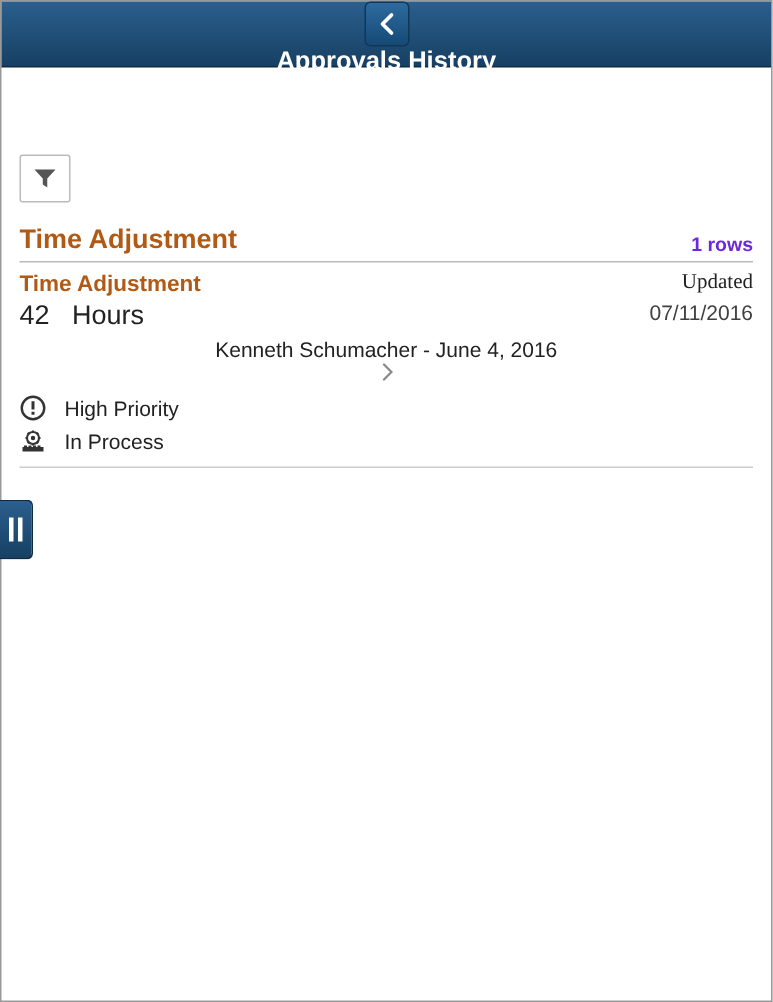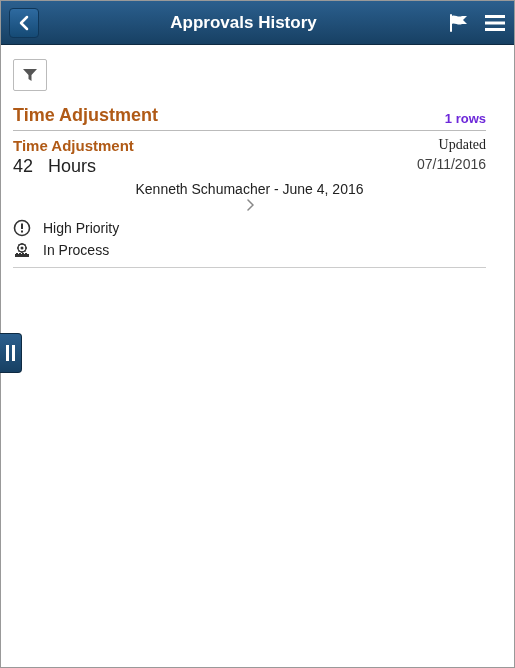--- a/index.html
+++ b/index.html
@@ -7,33 +7,34 @@
   .frame {
     width: 515px; height: 668px; background: #fff; position: relative;
     border: 1px solid #999;
   }
   .header {
     height: 44px;
     background: linear-gradient(#2b5f8e, #174063);
     display: flex; align-items: center; justify-content: space-between;
     padding: 0 8px; color: #fff;
     border-bottom: 1px solid #0e2a42;
+    flex-direction: column;
   }
   .header-left { display:flex; align-items:center; }
   .back-btn {
     width: 30px; height: 30px; border-radius: 4px;
     background: linear-gradient(#2e6aa0,#154a75);
     border: 1px solid #0f375a;
     display:flex; align-items:center; justify-content:center;
     cursor: pointer;
   }
   .header-title { font-size: 17px; font-weight: bold; color:#fff; flex:1; text-align:center; }
   .header-right { display:flex; align-items:center; gap:14px; }
   .flag-icon, .menu-icon { cursor:pointer; display:flex; align-items:center; }
-  .content { padding: 10px 28px 0 12px; }
+  .content { padding: 10px 12px 0 12px; margin-top: 44px; }
   .filter-row { padding: 4px 0 10px 0; }
   .filter-btn {
     width: 34px; height: 32px; border:1px solid #bbb; background:#fff;
     display:flex; align-items:center; justify-content:center; cursor:pointer;
     border-radius:2px;
   }
   .section-header {
     display:flex; justify-content:space-between; align-items:flex-end;
     border-bottom: 1px solid #bbb; padding: 4px 0 4px 0;
   }

